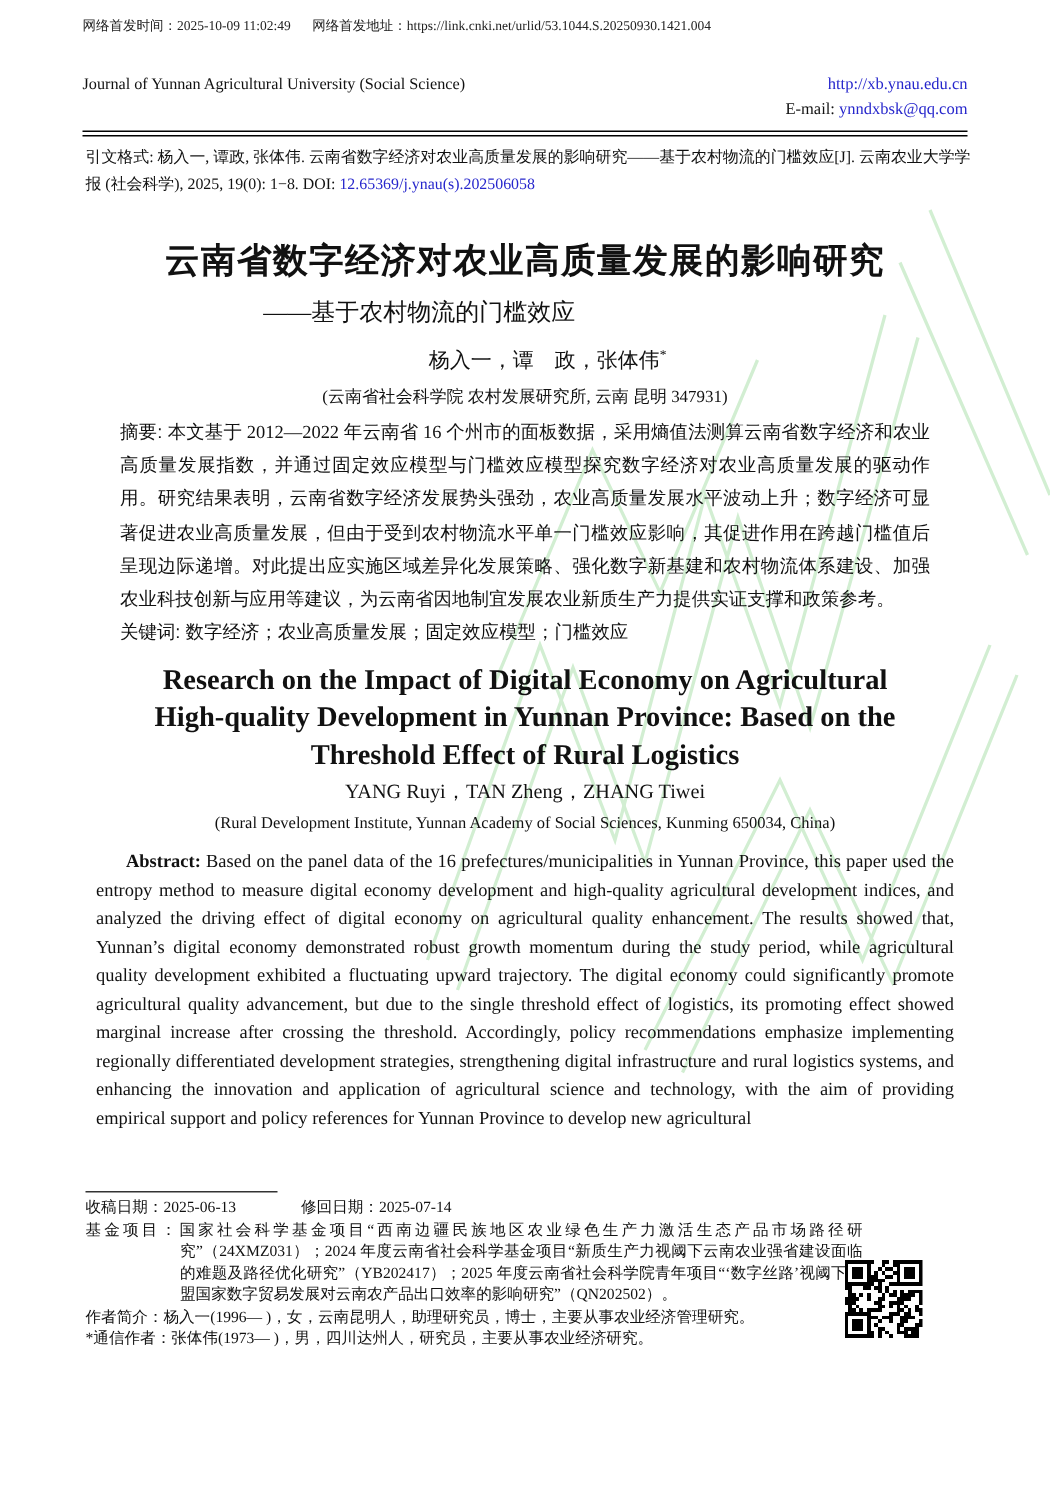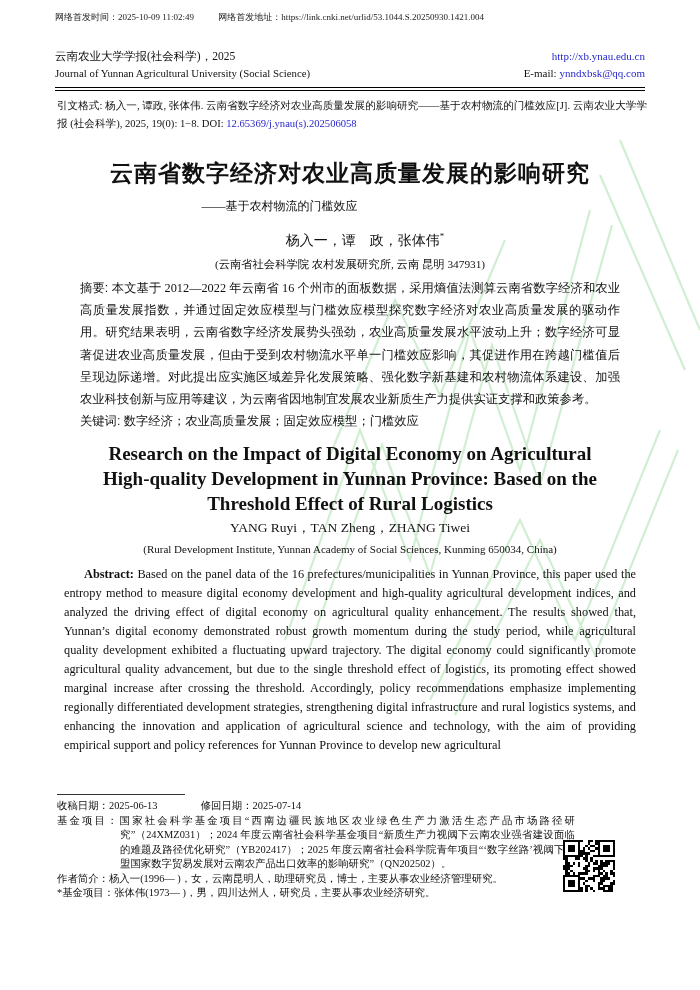--- a/index.html
+++ b/index.html
@@ -3,38 +3,38 @@
 <meta charset="utf-8">
 <style>
   html,body{margin:0;padding:0;background:#ffffff;}
   body{width:700px;height:990px;position:relative;overflow:hidden;
        font-family:"Liberation Serif",serif;color:#111;}
   .abs{position:absolute;}
   .watermark{left:0;top:0;z-index:0;pointer-events:none;}
   .layer{position:absolute;left:0;top:0;width:700px;height:990px;z-index:1;}
 
   .print-info{left:55px;top:11px;font-size:9px;color:#222;white-space:nowrap;}
-  .print-info .seg2{margin-left:22px;}
+  .print-info .seg2{margin-left:12px;}
 
   .header{left:55px;top:48px;width:590px;display:flex;justify-content:space-between;}
   .hdr-left div{line-height:17px;}
   .hdr-cn{font-size:11.5px;}
   .hdr-en{font-size:10.8px;}
   .hdr-right{text-align:right;}
   .hdr-right div{line-height:17px;font-size:11px;}
   .link{color:#2626cc;text-decoration:none;}
 
   .rule-double{left:55px;top:87px;width:590px;height:2px;
                border-top:1.6px solid #000;border-bottom:1px solid #000;}
 
   .citation{left:57px;top:97px;width:590px;font-size:10.6px;line-height:17.5px;text-align:justify;}
 
   .title-cn{left:0;top:158px;width:700px;text-align:center;font-size:23px;font-weight:bold;
             font-family:"Liberation Sans",sans-serif;letter-spacing:1px;}
-  .subtitle-cn{left:0;top:198px;width:559px;text-align:center;font-size:12px;}
+  .subtitle-cn{left:0;top:198px;width:559px;text-align:center;font-size:16px;}
   .authors-cn{left:15px;top:231px;width:700px;text-align:center;font-size:14px;}
   .authors-cn sup{font-size:9px;}
   .affil-cn{left:0;top:257px;width:700px;text-align:center;font-size:11.3px;}
 
   .meta-cn{left:80px;top:277px;width:540px;font-size:12.3px;line-height:22.2px;text-align:justify;}
   .zh-label{font-family:"Liberation Sans",sans-serif;font-weight:normal;margin-top:36px;}
   .clc-gap{margin-left:45px;}
 
   .title-en{left:0;top:441px;width:700px;text-align:center;font-size:19px;font-weight:bold;line-height:25px;}
   .authors-en{left:0;top:519px;width:700px;text-align:center;font-size:13.5px;}
@@ -67,21 +67,20 @@
 
 <div class="layer">
 
   <div class="abs print-info">
     <span>网络首发时间：</span><span>2025-10-09 11:02:49</span>
     <span class="seg2">网络首发地址：</span><span>https://link.cnki.net/urlid/53.1044.S.20250930.1421.004</span>
   </div>
 
   <div class="abs header">
     <div class="hdr-left">
-      <div class="hdr-cn">云南农业大学学报(社会科学)，2025</div>
       <div class="hdr-en">Journal of Yunnan Agricultural University (Social Science)</div>
     </div>
     <div class="hdr-right">
       <div><a class="link" href="#">http://xb.ynau.edu.cn</a></div>
       <div>
         <span>E-mail: </span><a class="link" href="#">ynndxbsk@qq.com</a>
       </div>
     </div>
   </div>
 
@@ -126,21 +125,21 @@
       <span class="fn-gap"></span>
       <span>修回日期：</span><span>2025-07-14</span>
     </div>
     <div class="hang">
       <span>基金项目：</span><span>国家社会科学基金项目“西南边疆民族地区农业绿色生产力激活生态产品市场路径研究”（24XMZ031）；2024 年度云南省社会科学基金项目“新质生产力视阈下云南农业强省建设面临的难题及路径优化研究”（YB202417）；2025 年度云南省社会科学院青年项目“‘数字丝路’视阈下东盟国家数字贸易发展对云南农产品出口效率的影响研究”（QN202502）。</span>
     </div>
     <div>
       <span>作者简介：</span><span>杨入一(1996— )，女，云南昆明人，助理研究员，博士，主要从事农业经济管理研究。</span>
     </div>
     <div>
-      <span>*基金项目：</span><span>张体伟(1973— )，男，四川达州人，研究员，主要从事农业经济研究。</span>
+      <span>*通信作者：</span><span>张体伟(1973— )，男，四川达州人，研究员，主要从事农业经济研究。</span>
     </div>
   </div>
 
   <svg class="abs qr" id="qr" viewBox="0 0 21 21" shape-rendering="crispEdges">
       <rect x="0" y="0" width="21" height="21" fill="#ffffff"></rect>
       <rect x="7" y="0" width="1" height="1" fill="#000"></rect>
       <rect x="10" y="0" width="1" height="1" fill="#000"></rect>
       <rect x="11" y="0" width="1" height="1" fill="#000"></rect>
       <rect x="13" y="0" width="1" height="1" fill="#000"></rect>
       <rect x="10" y="1" width="1" height="1" fill="#000"></rect>

